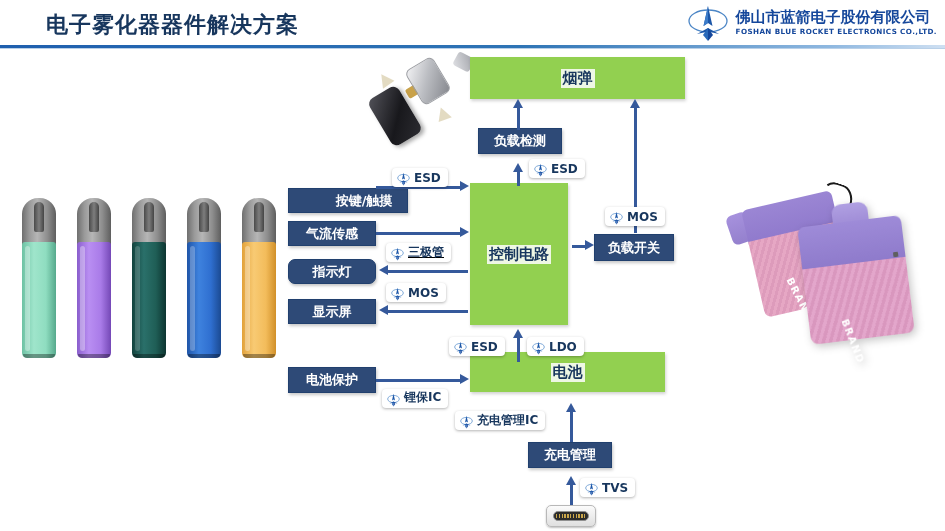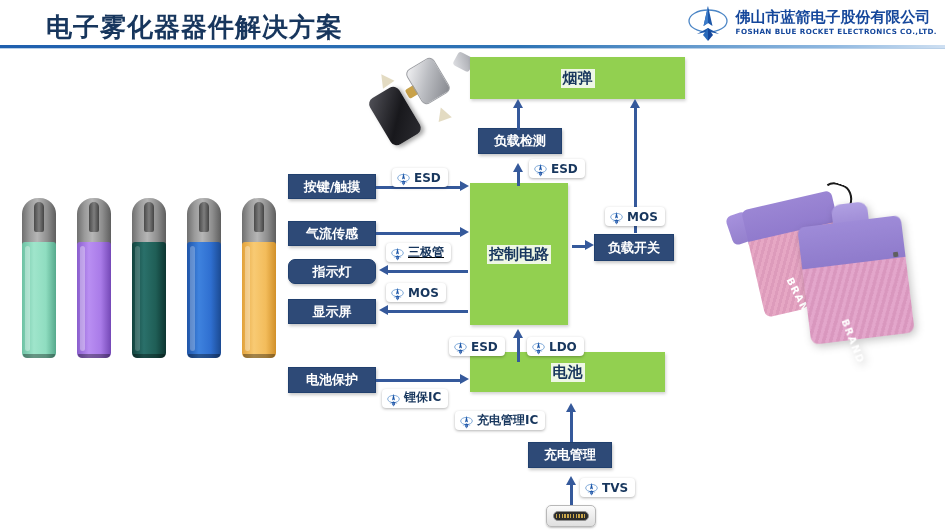--- a/index.html
+++ b/index.html
@@ -6,21 +6,21 @@
   body{
     width:945px;height:531px;background:#ffffff;
     font-family:"DejaVu Sans","Liberation Sans",sans-serif;
     overflow:hidden;position:relative;
   }
   #slide{position:relative;width:945px;height:531px;background:#fff;overflow:hidden;}
 
   
   .hdr-title{
     position:absolute;left:46px;top:10px;
-    font-size:26px;font-weight:bold;color:#17365D;
+    font-size:22px;font-weight:bold;color:#17365D;
     letter-spacing:1px;white-space:nowrap;
   }
   .hdr-rule{
     position:absolute;left:0;top:45px;width:945px;height:3px;
     background:linear-gradient(to right,#1F5FAE 0%,#2E74B5 55%,#8FB8E0 88%,#cfe0f2 100%);
   }
   .hdr-rule2{
     position:absolute;left:0;top:48px;width:945px;height:1px;background:#b9d0e8;
   }
   
@@ -262,21 +262,21 @@
   </div>
 
   <div class="nbox" style="left:478px;top:128px;width:82px;height:24px;">
     <span>负载检测</span>
   </div>
 
   <div class="nbox" style="left:594px;top:234px;width:78px;height:25px;">
     <span>负载开关</span>
   </div>
 
-  <div class="nbox" style="left:288px;top:174px;width:86px;height:23px;">
+  <div class="nbox" style="left:288px;top:188px;width:86px;height:23px;padding-left:32px;">
     <span>按键/触摸</span>
   </div>
 
   <div class="nbox" style="left:288px;top:221px;width:86px;height:23px;">
     <span>气流传感</span>
   </div>
 
   <div class="nbox" style="left:288px;top:259px;width:86px;height:23px;border-radius:7px;">
     <span>指示灯</span>
   </div>

